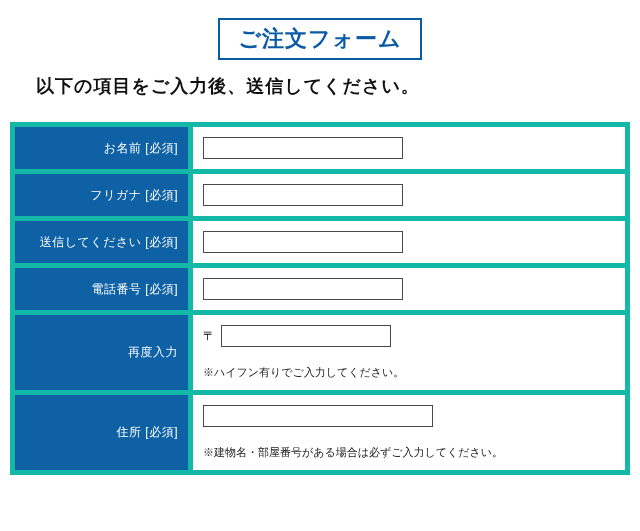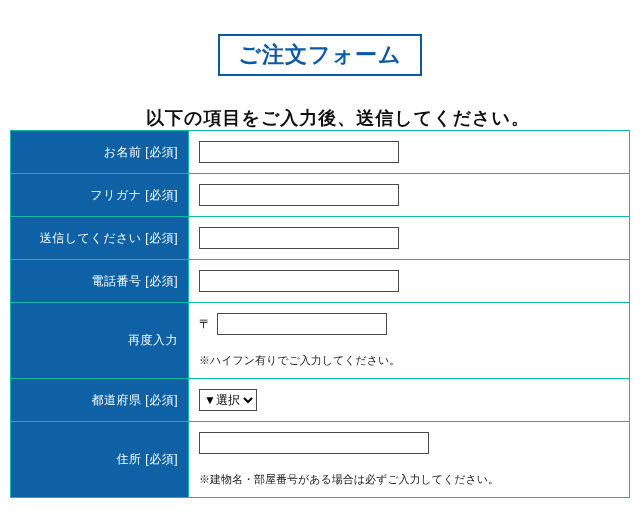--- a/index.html
+++ b/index.html
@@ -14,43 +14,44 @@
     width: 640px;
     padding-top: 18px;
   }
   .title-box {
     border: 2px solid #0b5aa6;
     color: #0b5aa6;
     font-size: 22px;
     font-weight: bold;
     padding: 4px 18px;
     display: inline-block;
-    margin: 16px auto;
+    margin: 0 auto;
     letter-spacing: 1px;
   }
   .title-wrap {
     text-align: center;
     margin-bottom: 14px;
   }
   .subtitle {
-    text-align: center;
+    text-align: left;
     font-size: 18px;
     font-weight: bold;
     color: #111;
+    margin-bottom: 24px;
     letter-spacing: 1px;
     padding-left: 36px;
   }
   table.form-table {
     width: 620px;
     margin-left: 10px;
     border-collapse: collapse;
     border: 0;
   }
   table.form-table td {
-    border: 1px solid #14b8a6;
+    border: 5px solid #14b8a6;
     vertical-align: middle;
   }
   td.label-cell {
     background: #0d61a4;
     color: #ffffff;
     text-align: right;
     padding: 12px 10px;
     font-size: 12px;
     width: 178px;
     letter-spacing: 0.5px;
@@ -134,28 +135,20 @@
     </tr>
     <tr>
       <td class="label-cell">再度入力</td>
       <td class="field-cell body-left-border body-right-border">
         <span class="postal-mark">〒</span>
         <input type="text" class="txt-170" style="">
         <div class="helper">※ハイフン有りでご入力してください。</div>
       </td>
     </tr>
     <tr>
-      <td class="label-cell">都道府県 [必須]</td>
-      <td class="field-cell body-left-border body-right-border">
-        <select>
-          <option>▼選択</option>
-        </select>
-      </td>
-    </tr>
-    <tr>
       <td class="label-cell">住所 [必須]</td>
       <td class="field-cell body-left-border body-right-border">
         <input type="text" class="txt-230" style="">
         <div class="helper">※建物名・部屋番号がある場合は必ずご入力してください。</div>
       </td>
     </tr>
   </tbody>
     </table>
 
 </div>

